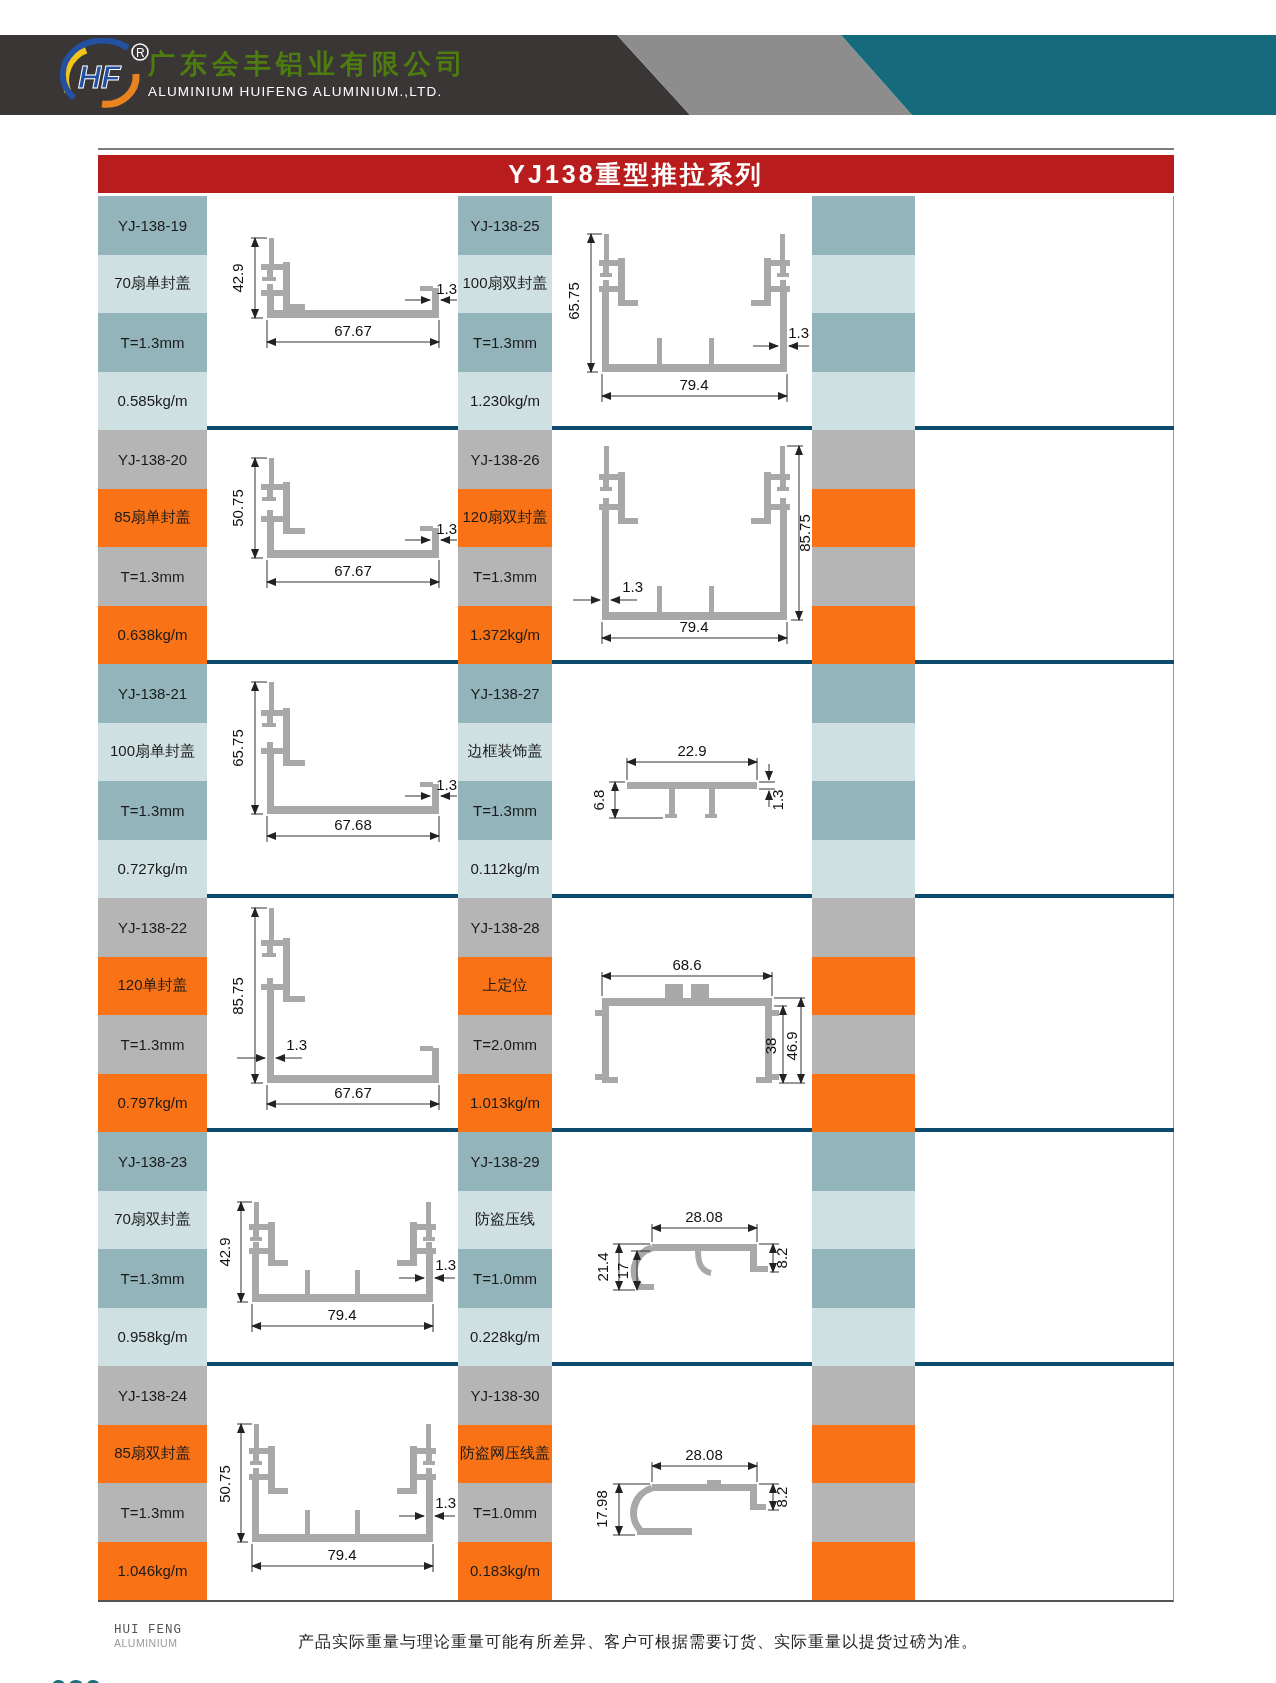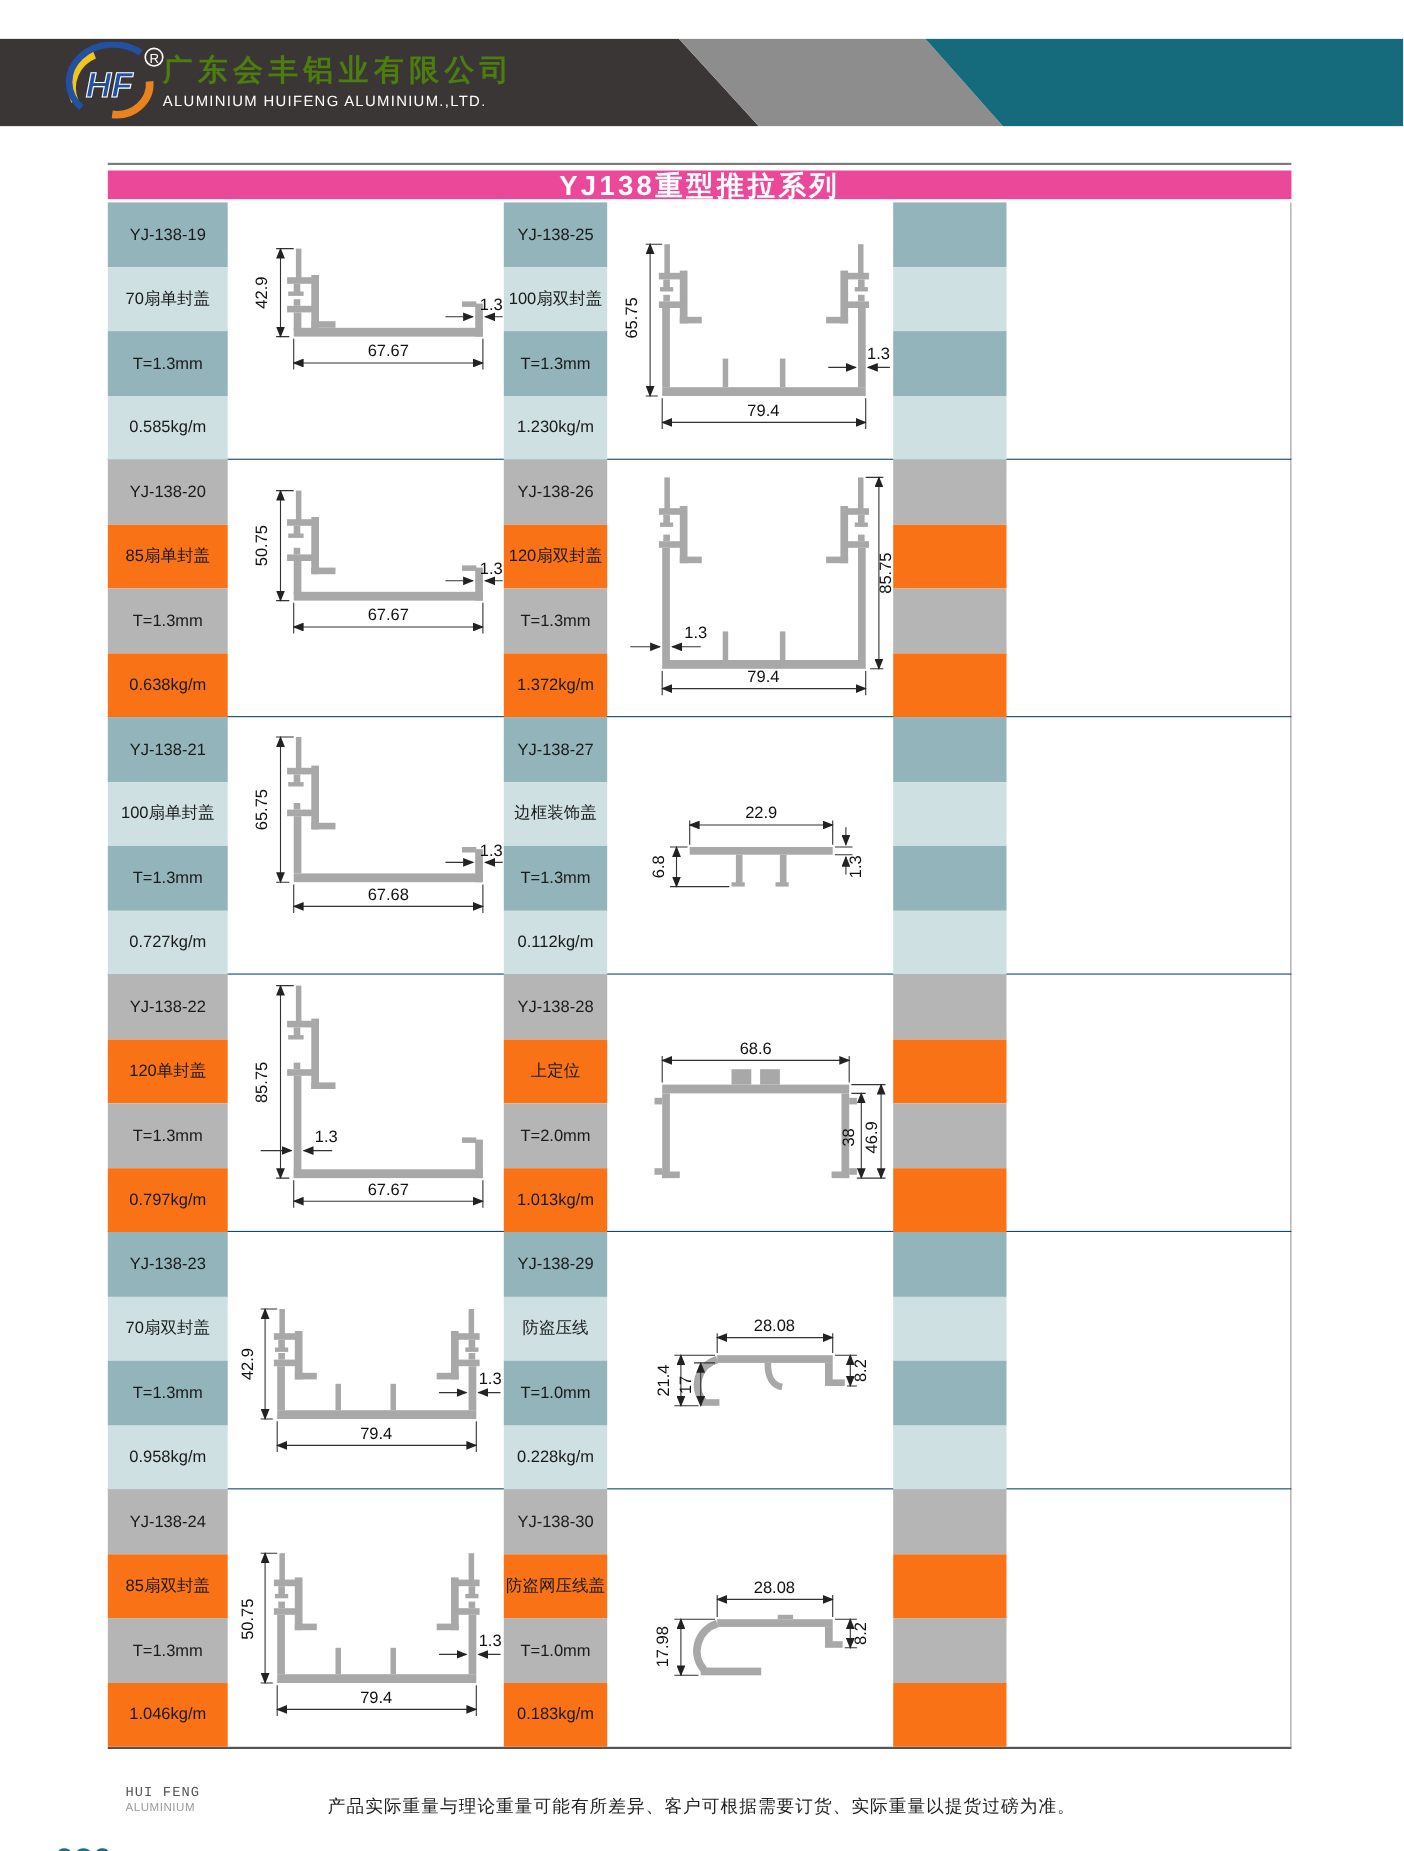--- a/index.html
+++ b/index.html
@@ -12,25 +12,25 @@
   .seg.dark { background:#3a3636; clip-path:polygon(0 0, 617px 0, 690px 80px, 0 80px); }
   .seg.mid  { background:#8d8d8d; clip-path:polygon(617px 0, 841px 0, 912px 80px, 690px 80px); }
   .seg.teal { background:#156a7c; clip-path:polygon(841px 0, 1276px 0, 1276px 80px, 912px 80px); }
   .logo { position:absolute; top:38px; left:52px; width:100px; height:74px; }
   .co-cn { position:absolute; top:46px; left:148px; color:#4d7c0f; font-size:27px; font-weight:bold; letter-spacing:5px; }
   .co-en { position:absolute; top:84px; left:148px; color:#fff; font-size:13.5px; letter-spacing:1.2px; }
 
   
   .tbl { position:absolute; left:98px; top:148px; width:1076px; }
   .topline { height:2px; background:#7c7c7c; margin-bottom:5px; }
-  .titlebar { height:26px; margin-bottom:3px; background:#ec4899; color:#fff;
+  .titlebar { height:38px; margin-bottom:3px; background:#b91c1c; color:#fff;
               display:flex; align-items:center; justify-content:center;
               font-size:25px; font-weight:bold; letter-spacing:3px; }
   .blocks { border-right:1px solid #9a9a9a; border-bottom:2px solid #555; }
-  .block { position:relative; width:1076px; height:234px; border-bottom:1px solid #0c4a6e; box-sizing:border-box; }
+  .block { position:relative; width:1076px; height:234px; border-bottom:4px solid #0c4a6e; box-sizing:border-box; }
   .block:last-child { border-bottom:none; }
   .col { position:absolute; top:0; height:234px; }
   .lab { display:flex; flex-direction:column; }
   .lab .cell, .bandc .cell { flex:1; display:flex; align-items:center; justify-content:center;
         font-size:15px; color:#1a1a1a; white-space:nowrap; }
   .c1 { left:0;    width:109px; }
   .d1 { left:109px; width:251px; }
   .c2 { left:360px; width:94px;  }
   .d2 { left:459px; width:255px; }
   .bandc { left:714px; width:103px; display:flex; flex-direction:column; }

